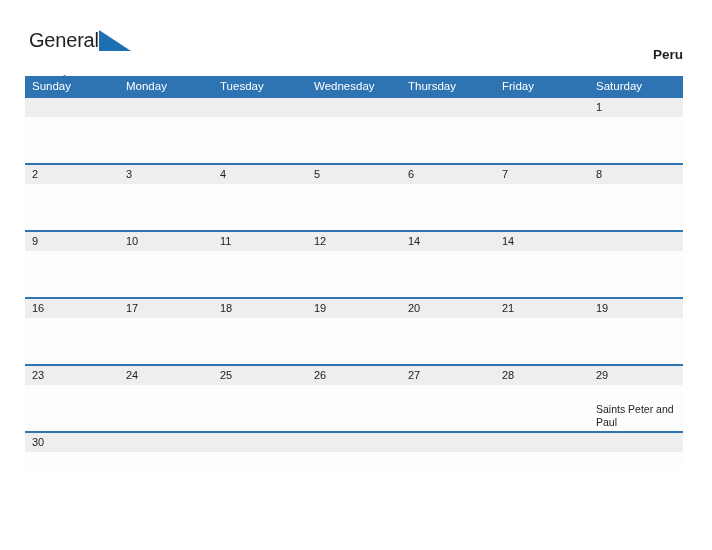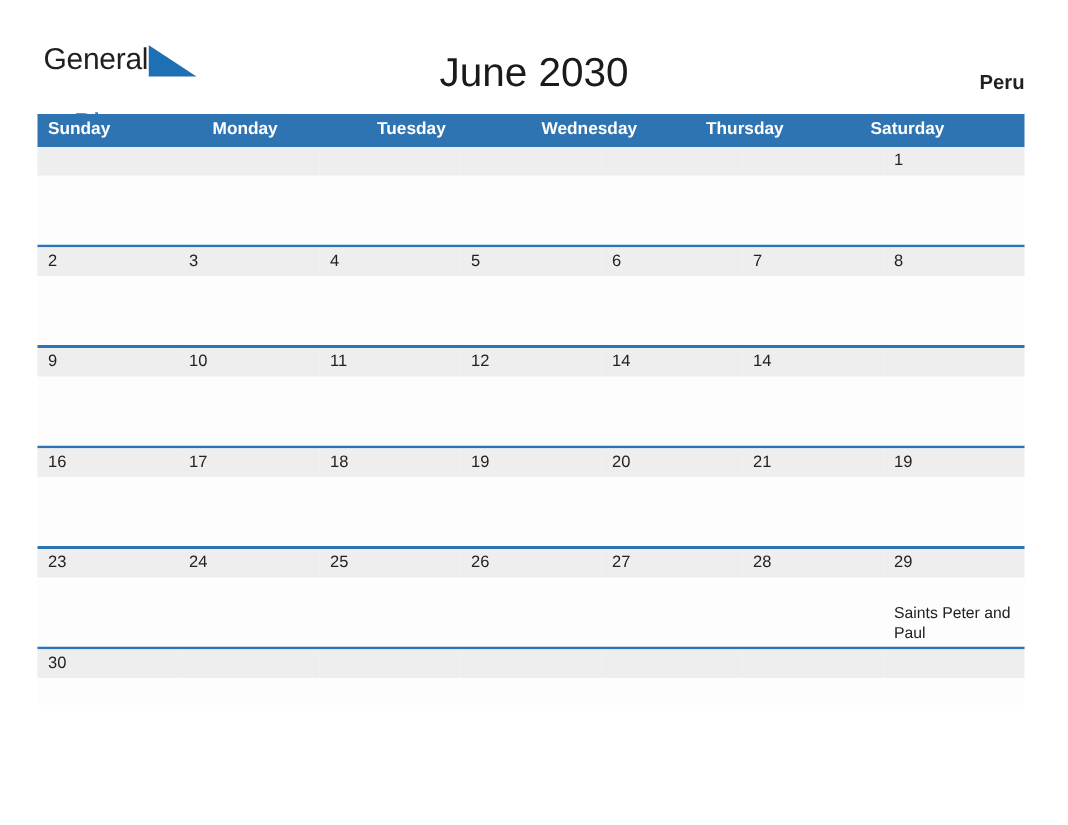--- a/index.html
+++ b/index.html
@@ -96,21 +96,20 @@
     height: 20px;
   }
   .dow-cell {
     flex: 1 1 0;
     color: #ffffff;
     font-size: 11.5px;
     line-height: 20px;
     padding-left: 7px;
     box-sizing: border-box;
     font-family: "Liberation Sans", sans-serif;
-    font-weight: bold;
   }
 
   .week {
     width: 100%;
     border-top: 2px solid #2e73b2;
     box-sizing: border-box;
   }
   .week:first-of-type {
     border-top: none;
   }
@@ -167,33 +166,33 @@
   <div class="logo">
     <span class="logo-general">General</span>
     <span class="logo-flag">
       <svg width="34" height="22" viewBox="0 0 34 22" xmlns="http://www.w3.org/2000/svg">
         <polygon points="0,0 32,21 0,21" fill="#1f6fb5"></polygon>
       </svg>
     </span>
     <span class="logo-blue">Blue</span>
   </div>
 
-  <div class="cal-title">June 2030</div>
 
   <div class="country">Peru</div>
 </div>
 
 <div class="calendar">
 
   <div class="dow-row">
     <div class="dow-cell">Sunday</div>
     <div class="dow-cell">Monday</div>
     <div class="dow-cell">Tuesday</div>
     <div class="dow-cell">Wednesday</div>
     <div class="dow-cell">Thursday</div>
+    <div class="dow-cell">Friday</div>
     <div class="dow-cell">Saturday</div>
   </div>
 
   <div class="week">
     <div class="week-inner">
       <div class="day">
           <div class="daynum-band"></div>
           <div class="day-content">
             <div class="daynum"></div>
             <div class="holiday"></div>

